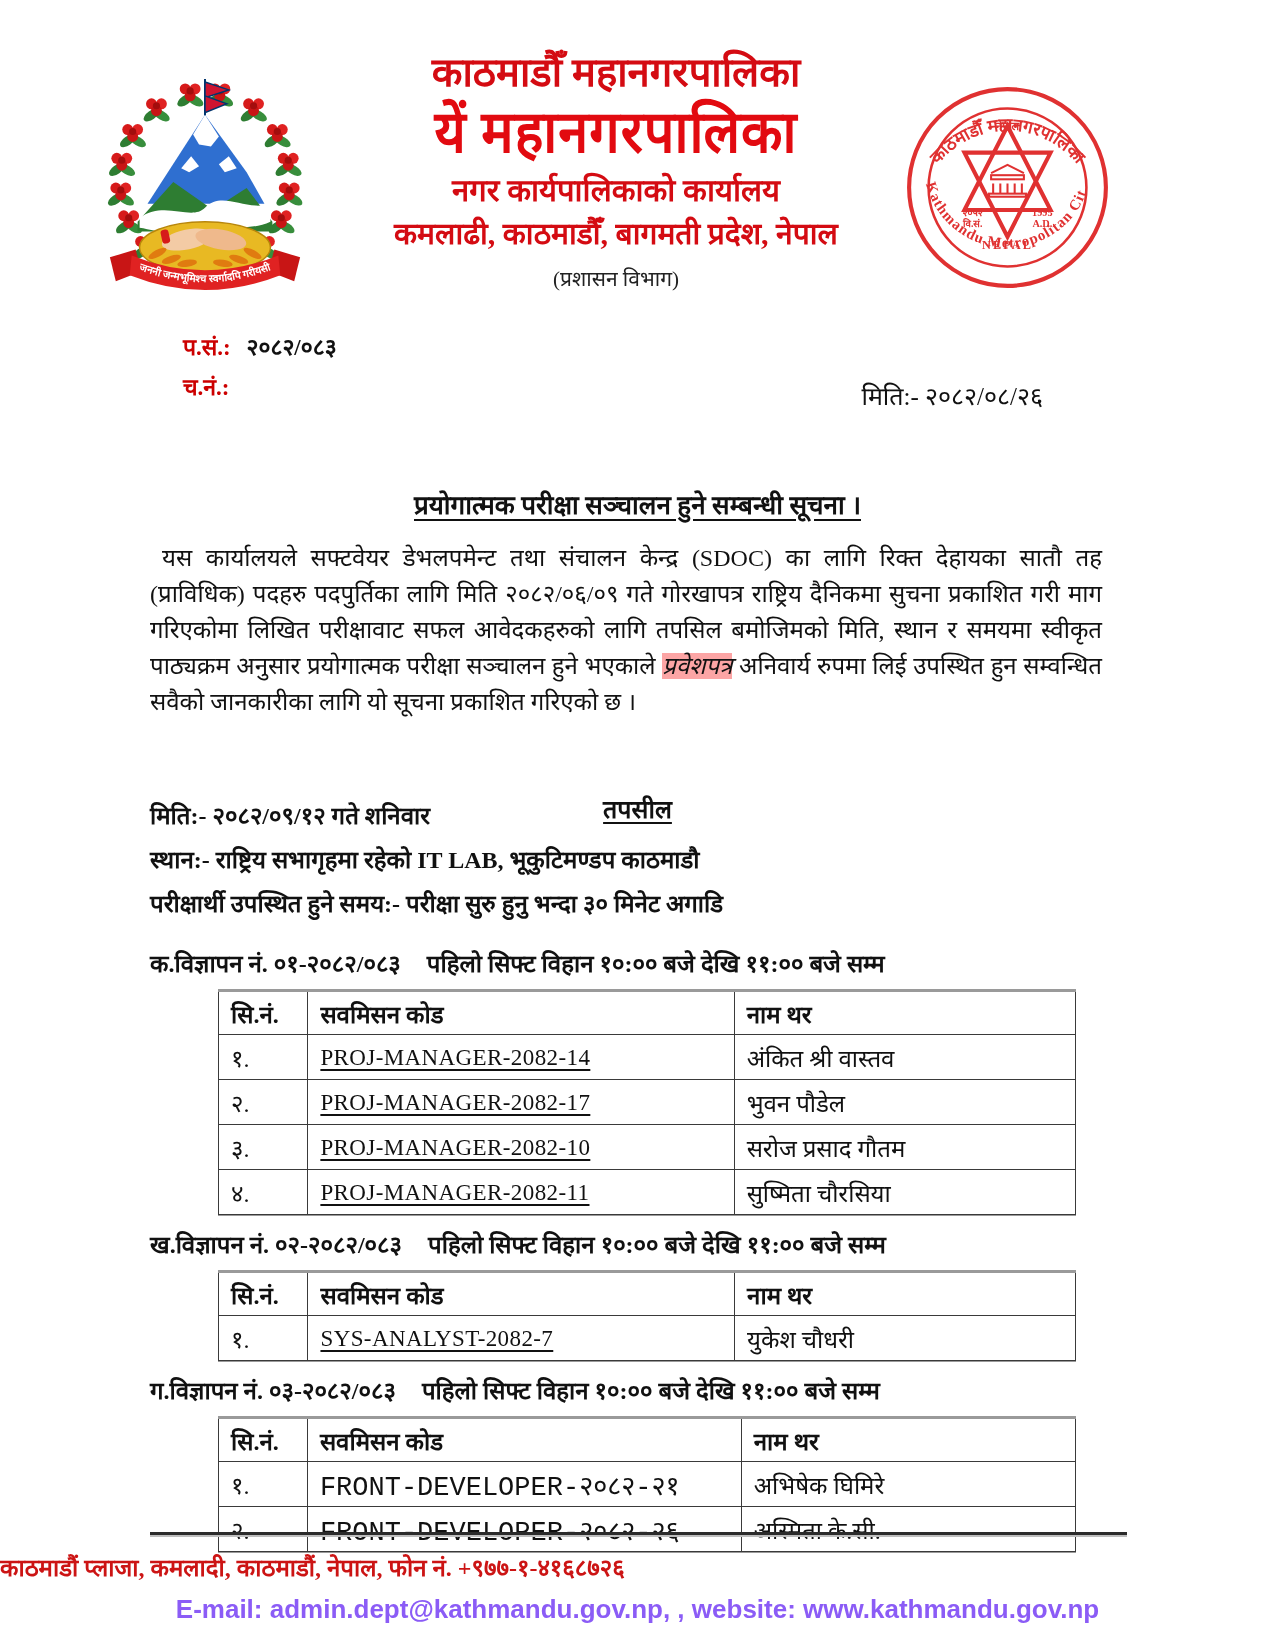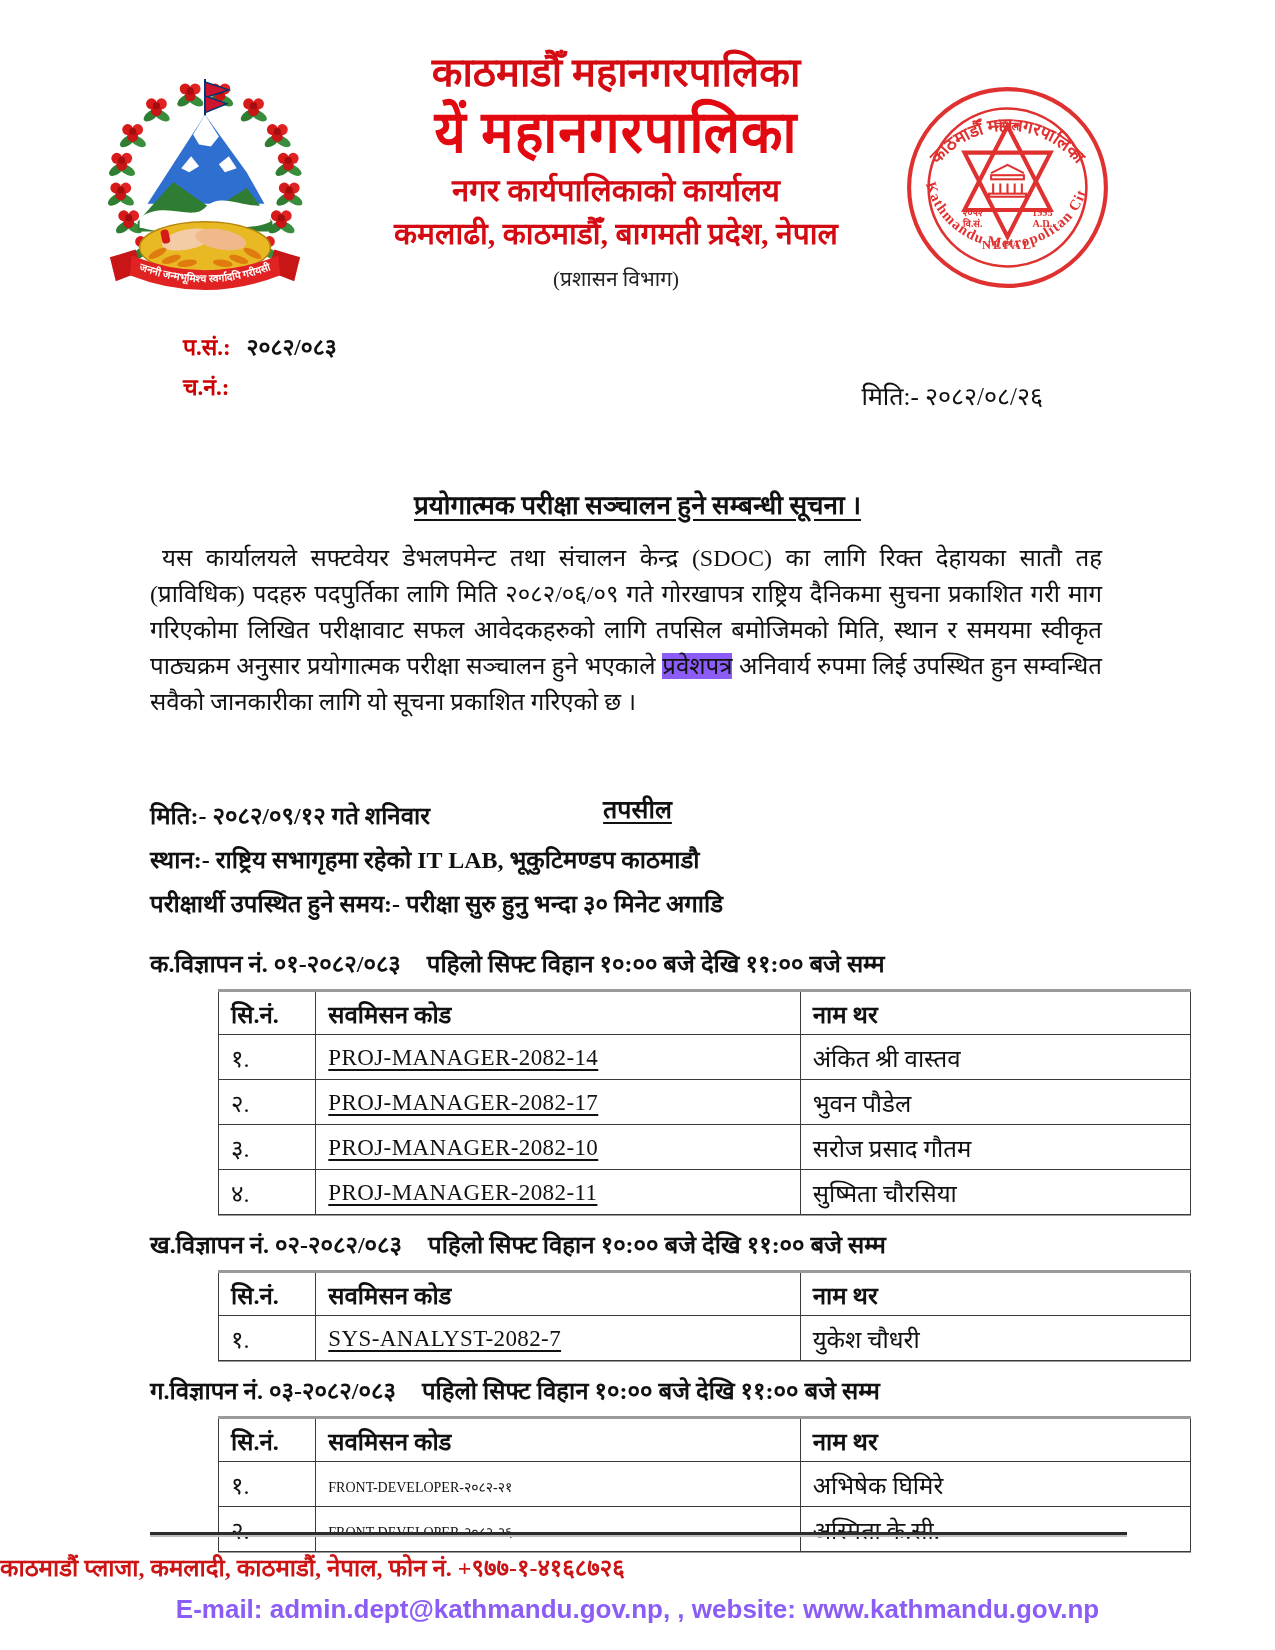--- a/index.html
+++ b/index.html
@@ -22,41 +22,41 @@
   
   .refs{position:absolute;left:183px;top:328px;font-size:23px;line-height:40px;}
   .ref-label{color:#cc0000;font-weight:700;}
   .ref-value{color:#111;font-weight:700;margin-left:10px;}
   .dates{position:absolute;right:232px;top:374px;text-align:right;font-size:25px;line-height:46px;}
   
   .title{position:absolute;left:0;top:478px;width:100%;text-align:center;margin-top:8px;}
   .title span{font-size:26px;font-weight:700;text-decoration:underline;text-underline-offset:5px;}
   .body-par{position:absolute;left:150px;top:540px;width:952px;font-size:24px;line-height:36px;
             text-align:justify;text-indent:12px;}
-  .hl{background:#8b5cf6;}
+  .hl{background:#fca5a5;font-style:italic;}
   .tapsil{position:absolute;left:0;top:763px;width:100%;text-align:center;margin-top:28px;}
   .tapsil span{font-size:25px;font-weight:700;text-decoration:underline;text-underline-offset:4px;}
   .details{position:absolute;left:150px;top:801px;width:960px;font-size:24px;font-weight:700;}
   .details div{margin-bottom:14px;line-height:30px;}
   
   #sections{position:absolute;left:150px;top:948px;width:980px;}
   .sec-heading{font-size:24px;font-weight:700;line-height:32px;margin:0 0 9px 0;}
   .sec-heading .shift{margin-left:26px;}
-  table.roster{border-collapse:collapse;margin:0 0 14px 68px;width:973px;
+  table.roster{border-collapse:collapse;margin:0 0 14px 68px;width:858px;
                border-top:3px solid #9a9a9a;box-shadow:0 1px 0 #9a9a9a;}
   table.roster th,table.roster td{border:1.6px solid #3a3a3a;padding:0 12px;text-align:left;
                font-size:24px;vertical-align:middle;}
   table.roster th{height:42px;font-weight:700;}
   table.roster td{height:44px;}
   .col0{width:66px;}
   .col1{width:428px;}
   .col2{width:340px;}
   span.code.serif-underline{font-family:"Liberation Serif",serif;font-size:23px;
         text-decoration:underline;text-underline-offset:4px;letter-spacing:.4px;}
-  span.code.sans-plain{font-family:Liberation Serif, serif;font-size:14px;}
+  span.code.sans-plain{font-family:Liberation Mono, monospace;font-size:27px;}
   
   .footer-rule{position:absolute;left:150px;right:148px;top:1532px;height:0;
                border-top:3px solid #2b2b2b;box-shadow:0 2px 0 #bdbdbd;}
   .footer-address{position:absolute;left:0;top:1550px;width:100%;
                   color:#cc1414;font-size:24px;font-weight:600;}
   .footer-email{position:absolute;left:0;top:1594px;width:100%;text-align:center;
                 color:#8b5cf6;font-size:26px;font-weight:600;
                 font-family:"Liberation Sans","DejaVu Sans",sans-serif;}
 </style>
 </head>

